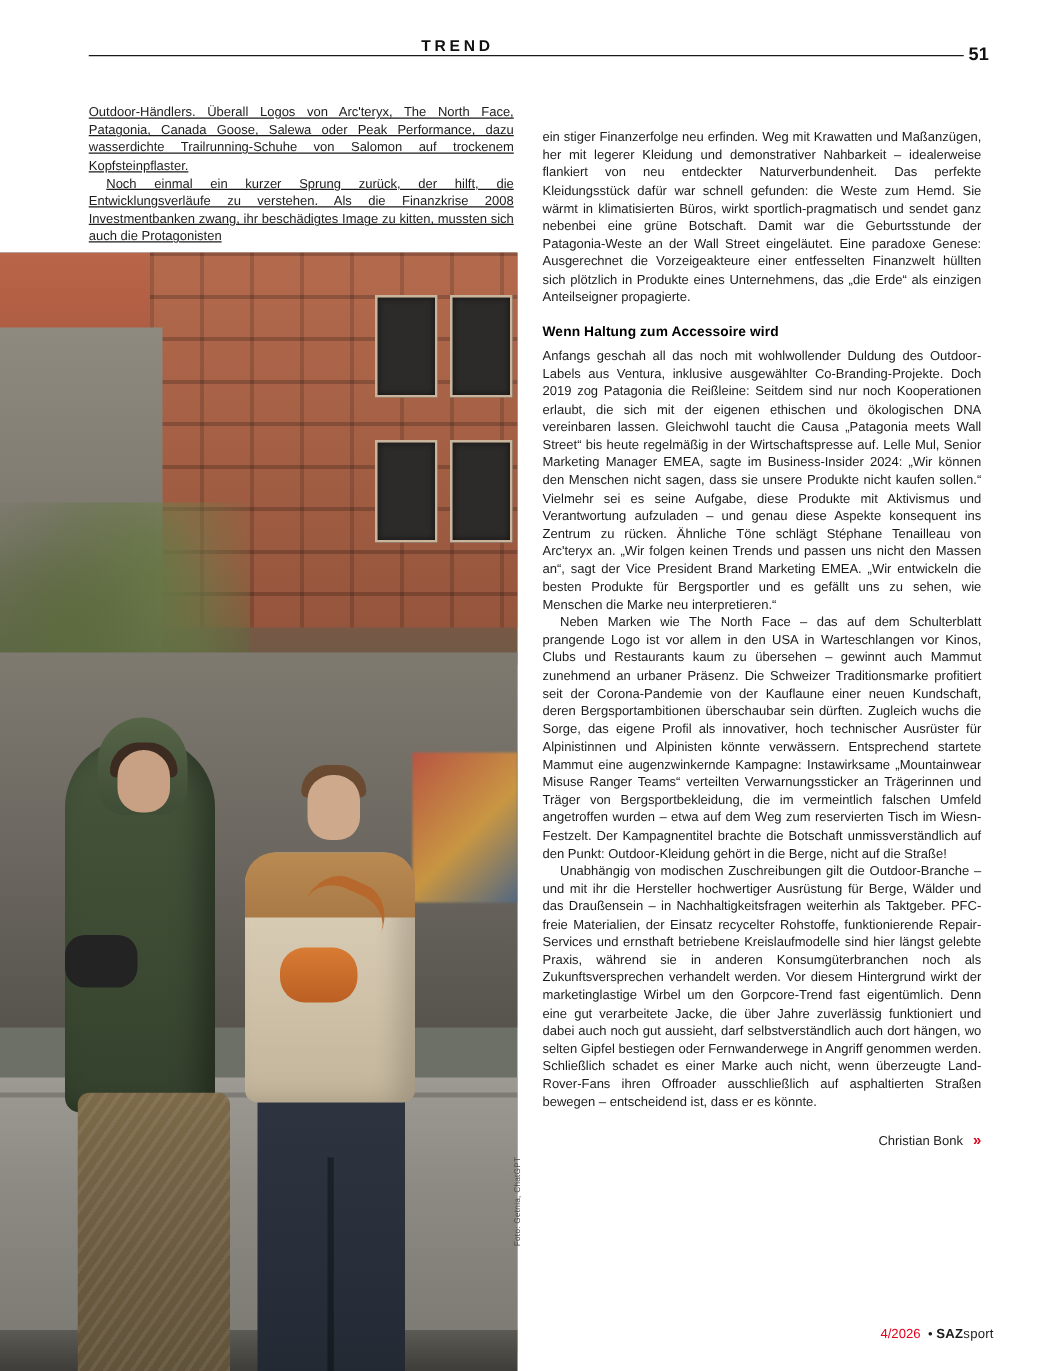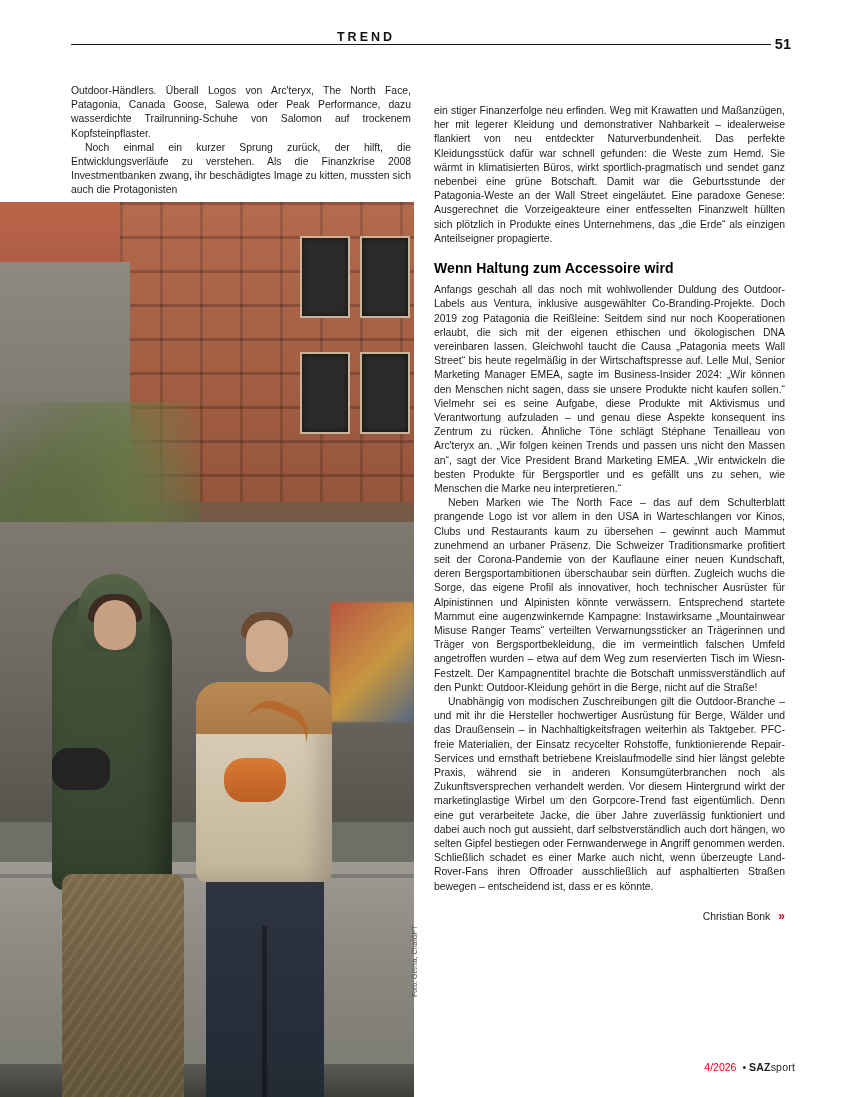--- a/index.html
+++ b/index.html
@@ -66,33 +66,33 @@
     position: absolute;
     top: 84px;
     width: 340px;
     font-size: 10.4px;
     line-height: 1.365;
     text-align: justify;
     color: #1c1c1c;
     -webkit-hyphens: none;
     hyphens: none;
   }
-  .col-left { left: 71px; width: 340px; }
+  .col-left { left: 71px; width: 340px; text-decoration: underline; }
   .col-right { left: 434px; width: 351px; margin-top: 20px; }
 
   .col p {
     margin: 0;
     text-align: justify;
   }
   .col p.indent {
     text-indent: 14px;
   }
 
   .subhead {
-    font-size: 14px;
+    font-size: 11px;
     font-weight: bold;
     color: #000;
     margin: 13px 0 5px 0;
     letter-spacing: .1px;
   }
 
   
   .photo-wrap {
     position: absolute;
     left: 0;

